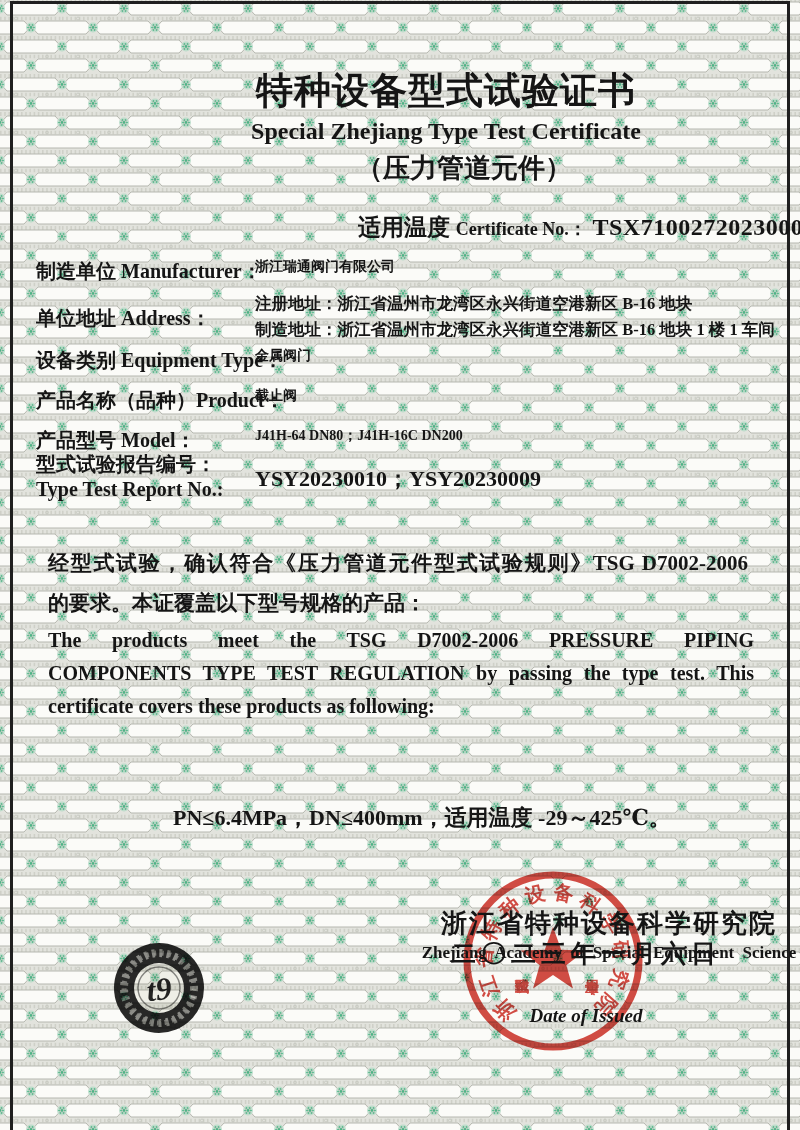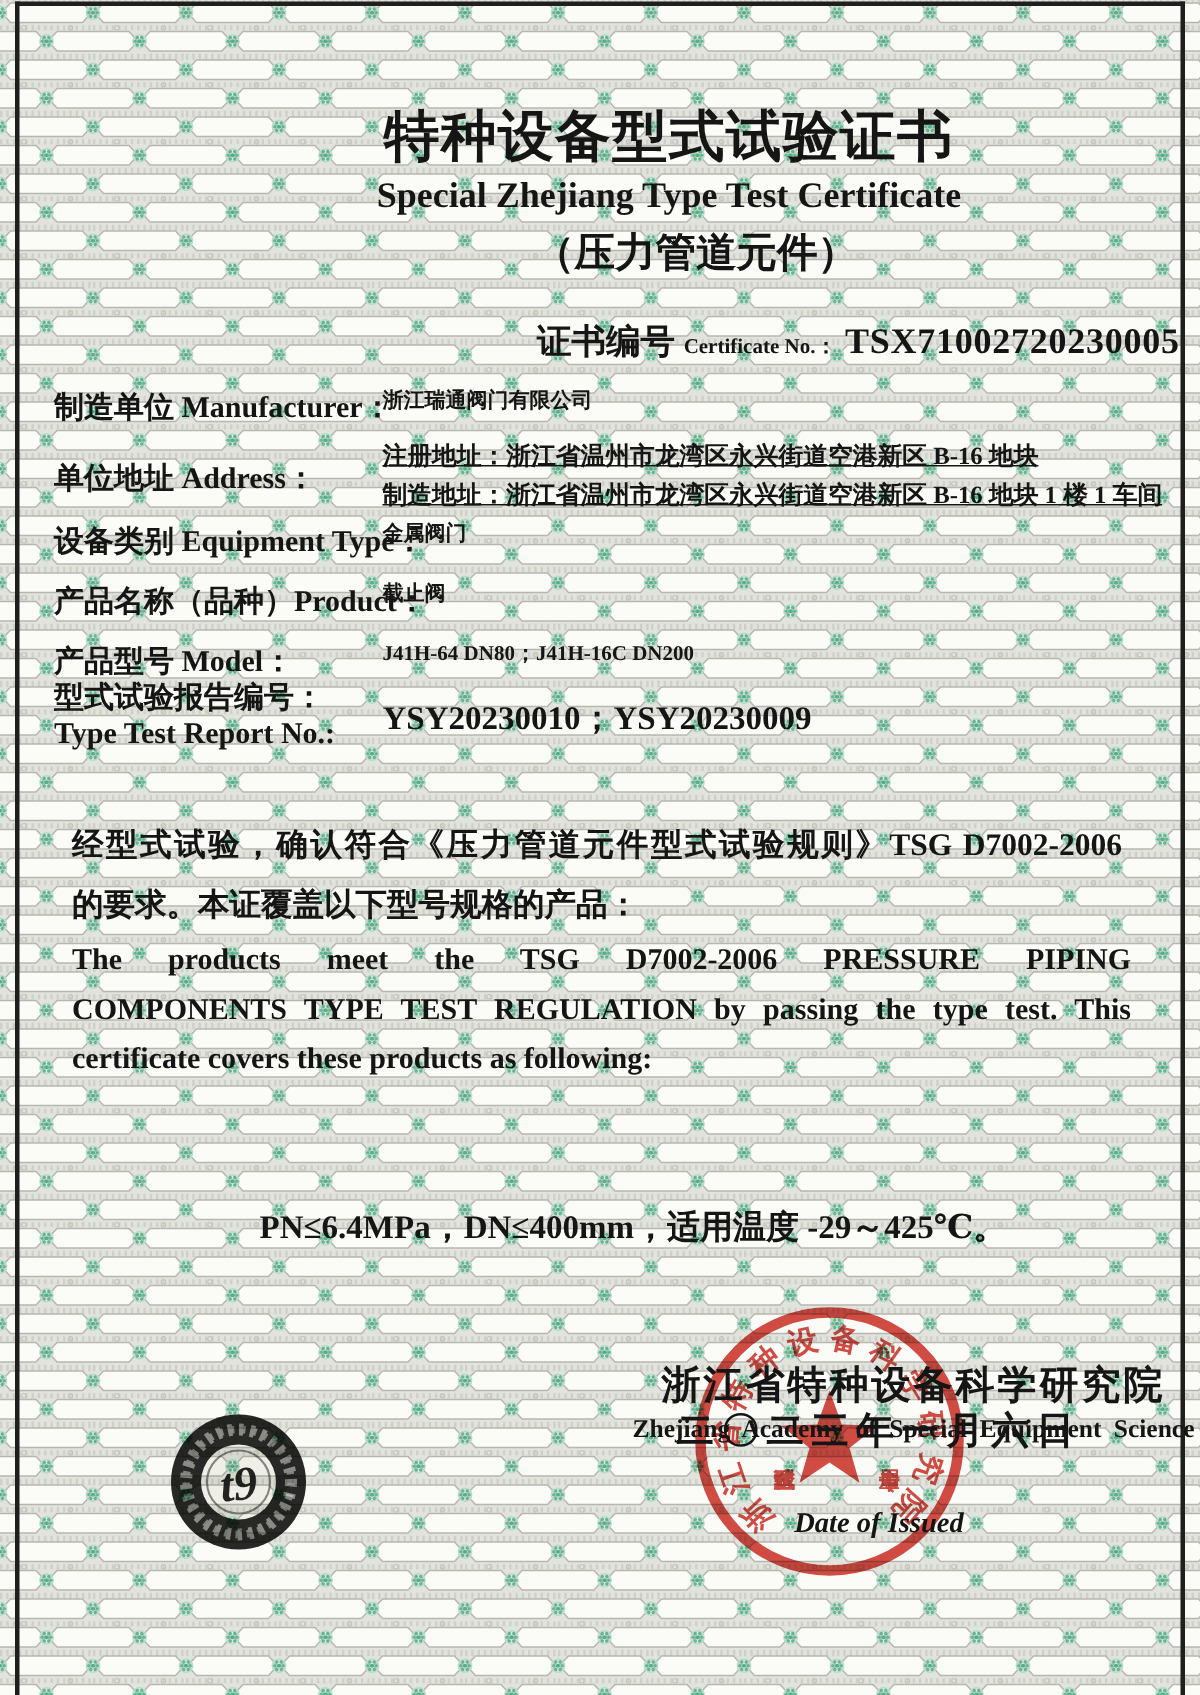--- a/index.html
+++ b/index.html
@@ -12,25 +12,25 @@
   .bg{position:absolute;left:0;top:0;z-index:0;}
   .frame{position:absolute;left:10px;top:1px;width:774px;height:1129px;
     border:3px solid #1f1f1f;border-bottom:none;z-index:1;pointer-events:none;}
   .abs{position:absolute;z-index:3;white-space:nowrap;}
   .ctr{text-align:center;margin-left:46px;}
   .title-zh{left:0;width:800px;top:66px;font-size:37px;letter-spacing:1px;}
   .title-en{left:0;width:800px;top:118px;font-size:24px;}
   .paren-zh{left:0;width:800px;top:150px;font-size:27px;padding-left:18px;}
   .paren-en{left:0;width:800px;top:186px;font-size:19px;}
   .certno{left:358px;top:212px;font-size:23px;}
-  .certno .en{font-size:14px;}
+  .certno .en{font-size:18px;}
   .certno .num{font-size:24px;letter-spacing:.5px;}
   .lab{left:36px;font-size:20px;}
   .val{left:255px;font-size:14px;}
-  .val-sm{left:255px;font-size:16.5px;text-decoration:underline;}
+  .val-sm{left:255px;font-size:16.5px;}
   .body-zh{left:48px;width:700px;font-size:21px;}
   .jst{text-align:justify;text-align-last:justify;}
   .body-en{left:48px;width:706px;font-size:20px;}
   .spec{left:173px;top:803px;font-size:22px;}
   .iss-zh{left:333px;width:460px;top:906px;font-size:26px;letter-spacing:2px;}
   .iss-en{left:333px;width:460px;top:943px;font-size:17px;word-spacing:4px;}
   .date-zh{left:310px;width:460px;top:937px;font-size:25px;letter-spacing:5px;}
   .date-en{left:310px;width:460px;top:1005px;font-size:19px;font-style:italic;}
   .seal{position:absolute;z-index:2;}
   .seal-red{left:458px;top:866px;mix-blend-mode:multiply;}
@@ -71,21 +71,21 @@
     <rect width="800" height="1130" fill="url(#gpat)"></rect>
   </svg>
 
   <div class="frame"></div>
 
   <div class="abs ctr title-zh">特种设备型式试验证书</div>
   <div class="abs ctr title-en">Special Zhejiang Type Test Certificate</div>
   <div class="abs ctr paren-zh">（压力管道元件）</div>
 
   <div class="abs certno">
-    <span>证书编号</span>
+    <span>适用温度</span>
     <span class="en">Certificate No.：</span>
     <span class="num">TSX71002720230005</span>
   </div>
 
   <div class="abs lab" style="top:258px">制造单位 Manufacturer：</div>
   <div class="abs val" style="top:258px">浙江瑞通阀门有限公司</div>
 
   <div class="abs lab" style="top:305px">单位地址 Address：</div>
   <div class="abs val-sm" style="top:293px">注册地址：浙江省温州市龙湾区永兴街道空港新区 B-16 地块</div>
   <div class="abs val-sm" style="top:319px">制造地址：浙江省温州市龙湾区永兴街道空港新区 B-16 地块 1 楼 1 车间</div>

